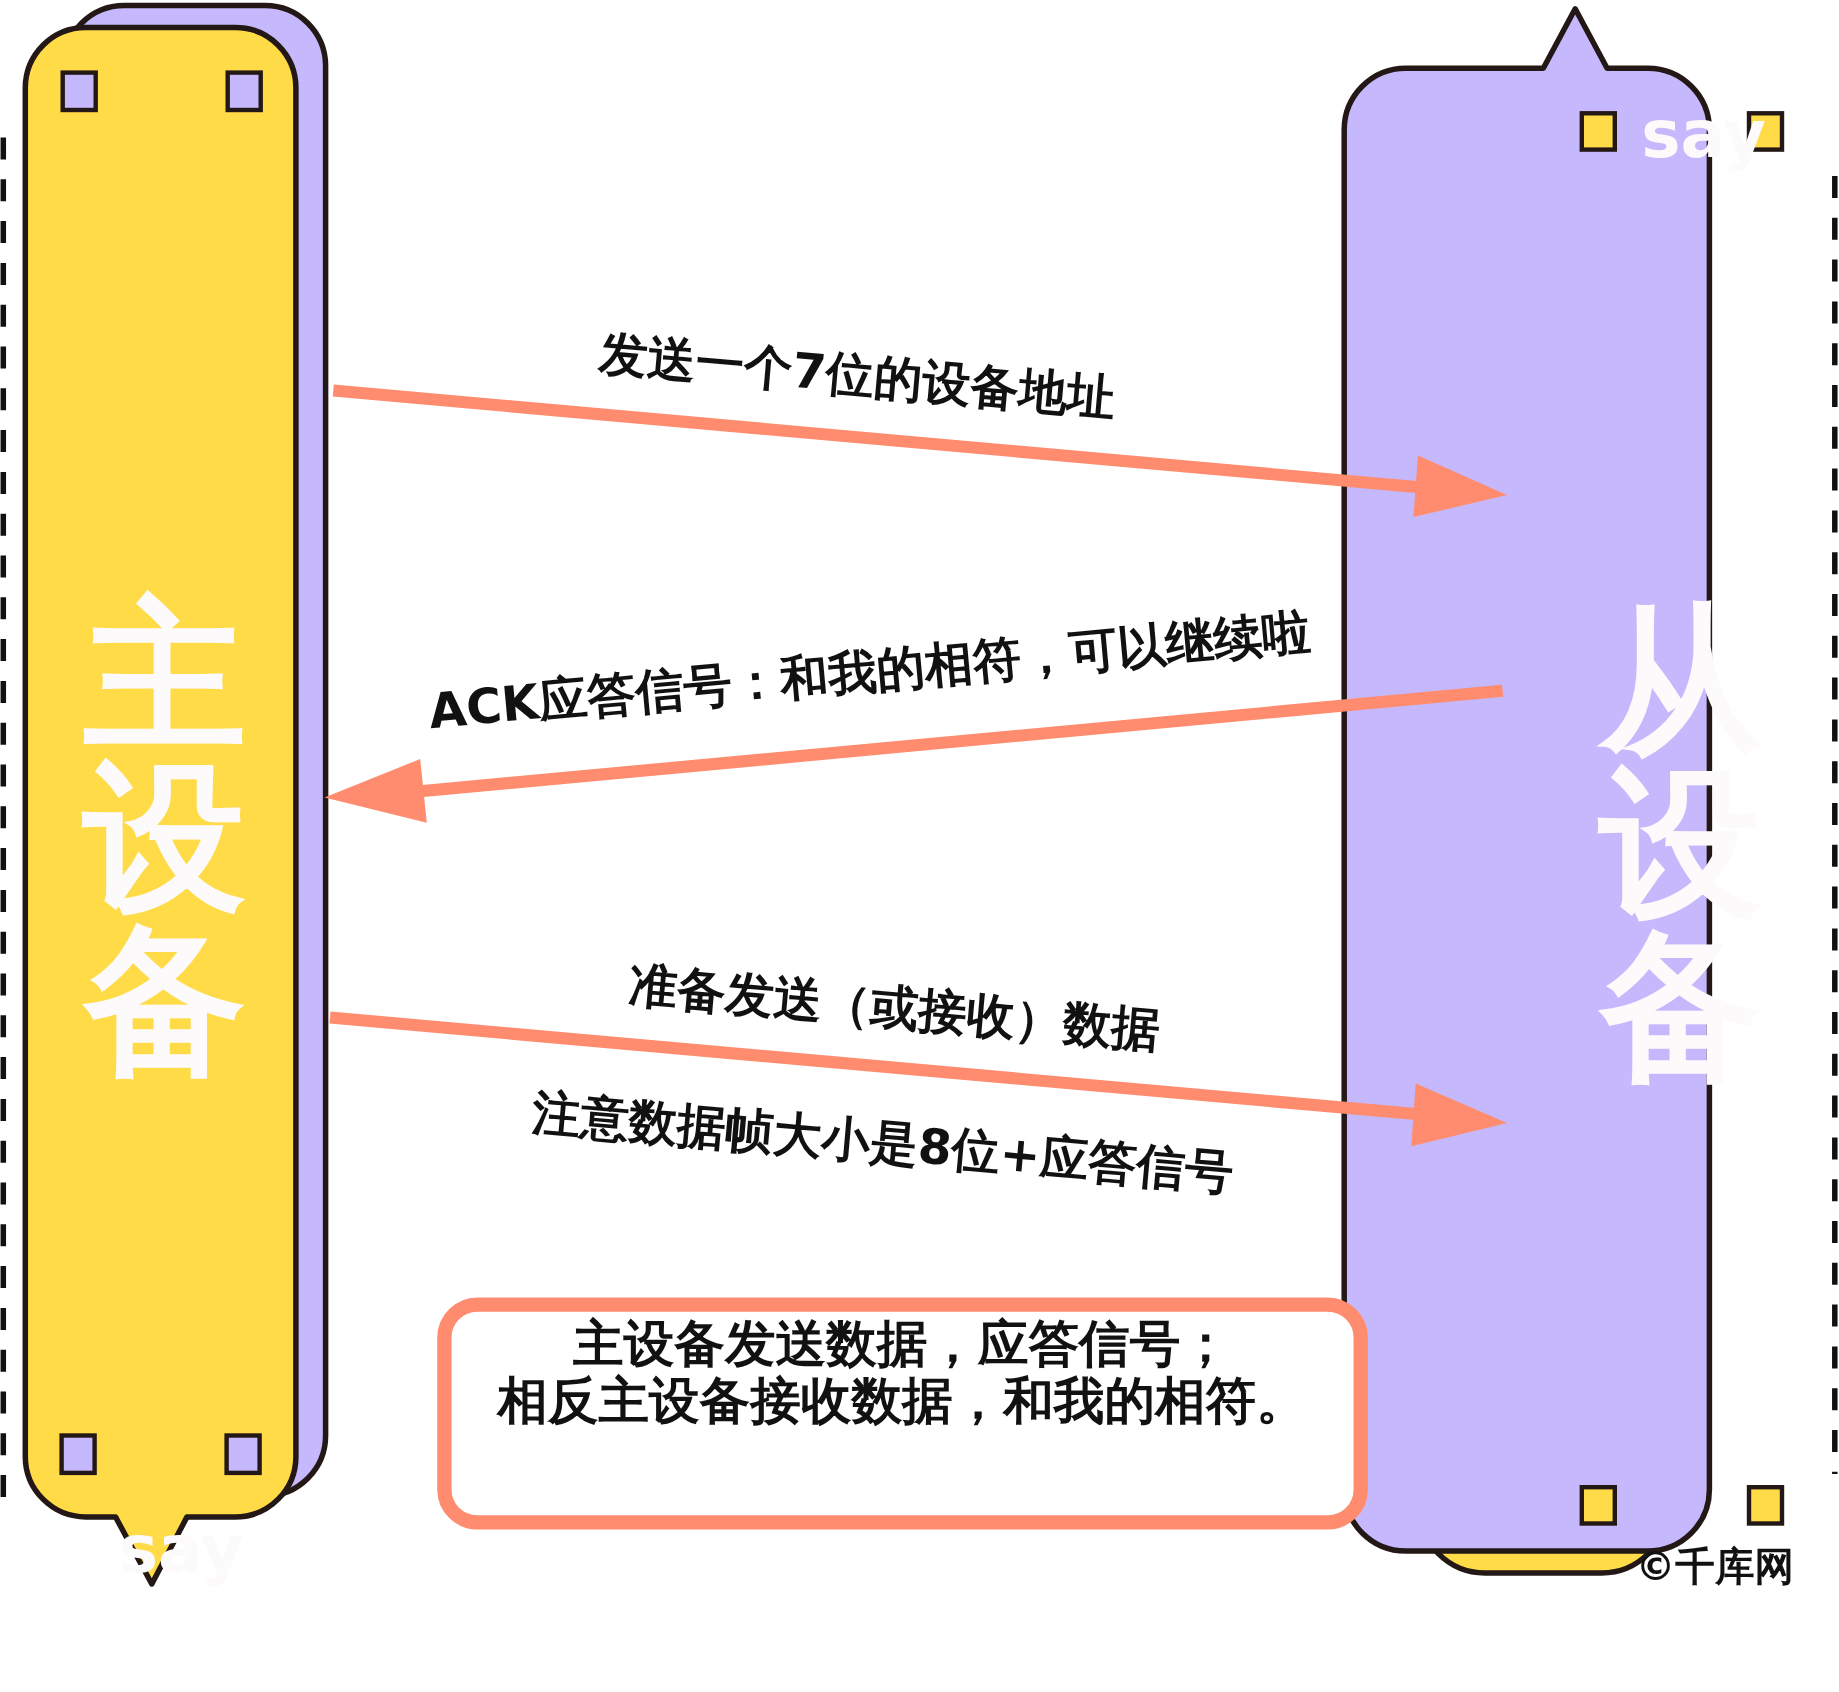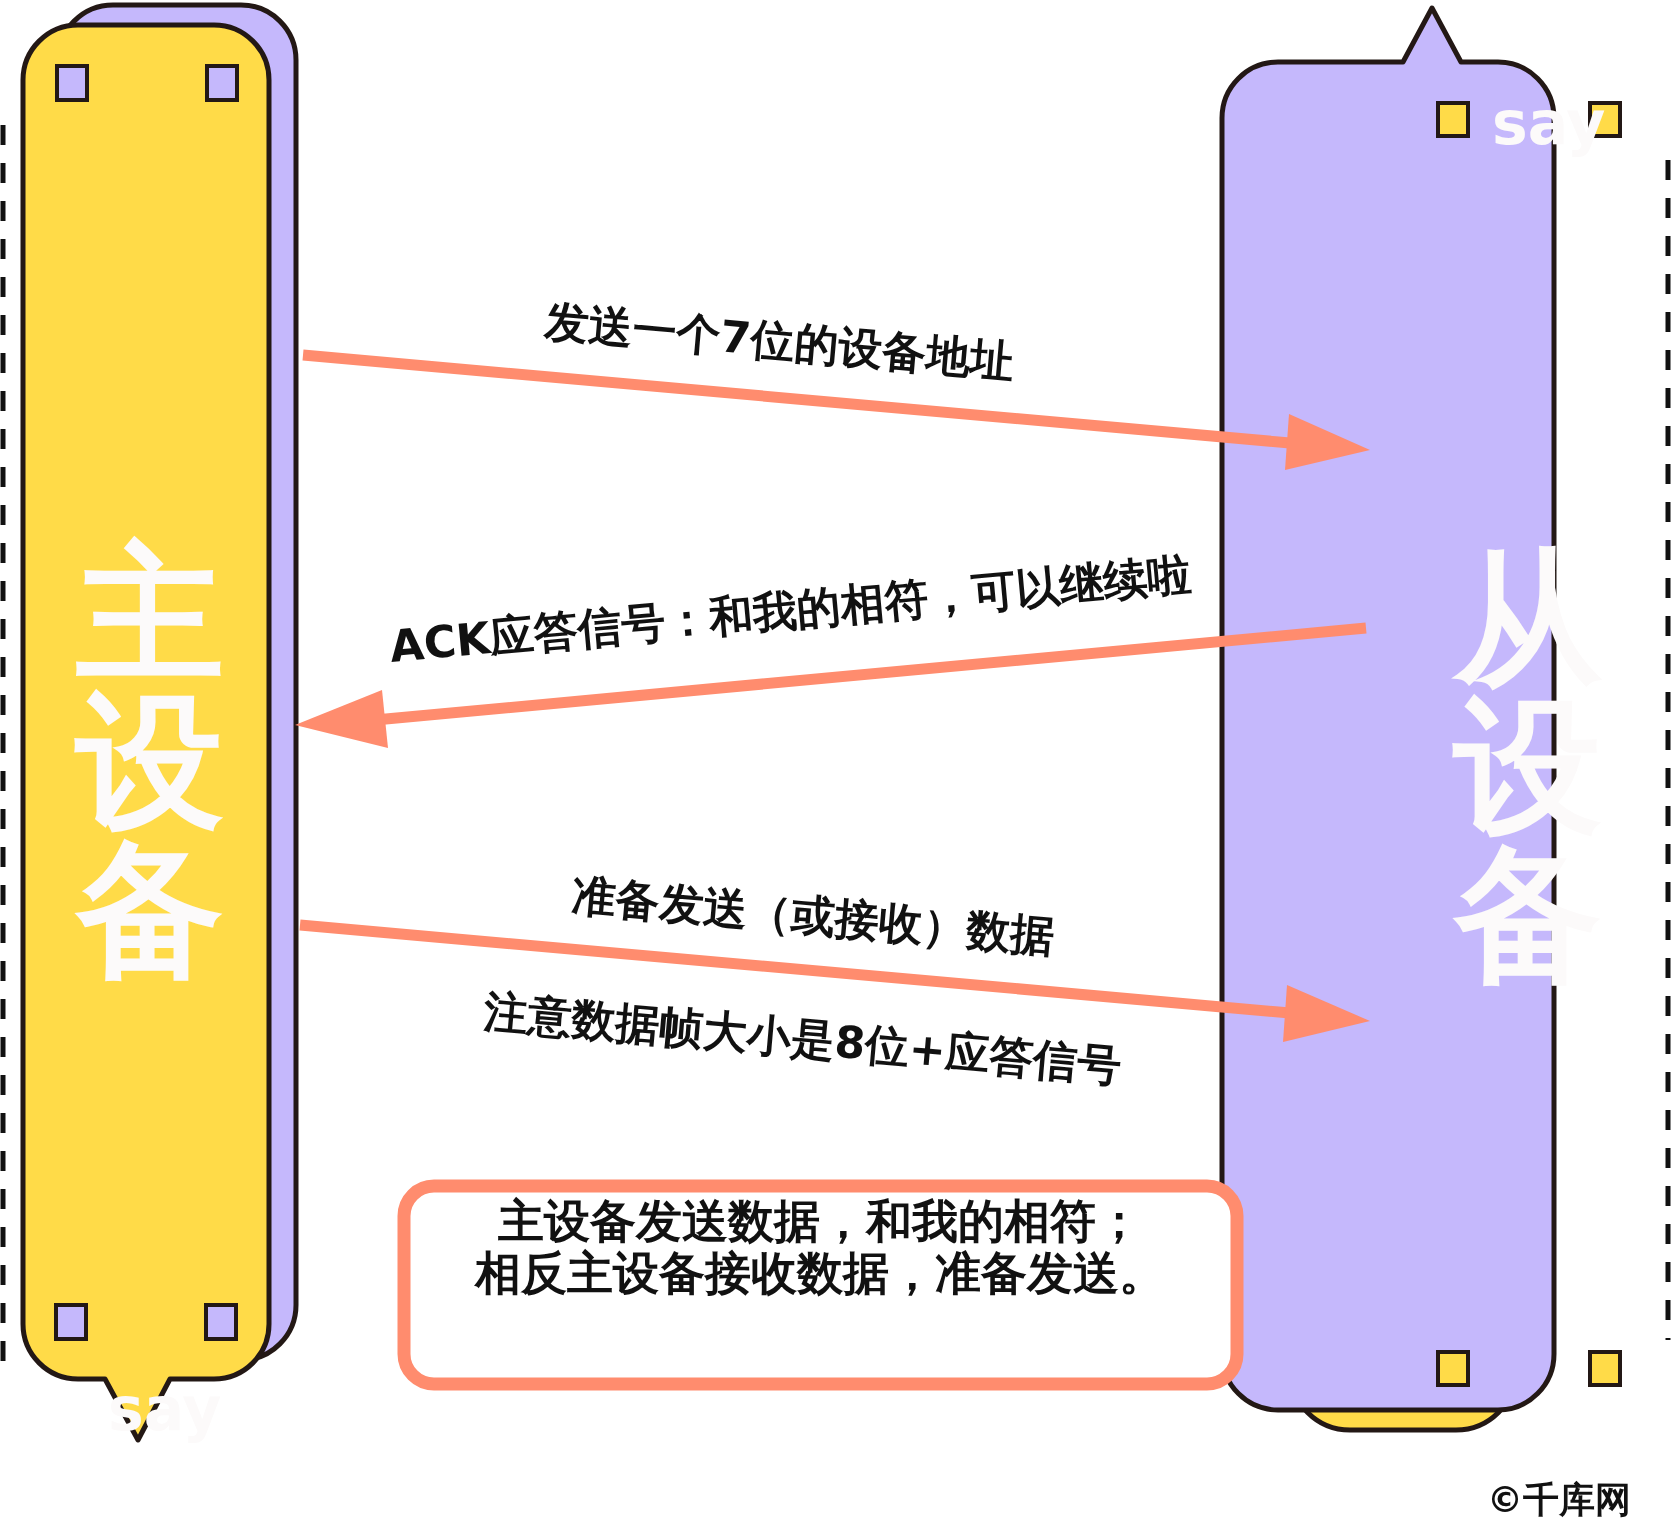--- a/index.html
+++ b/index.html
@@ -10,21 +10,21 @@
          transform-origin:left center; font-family:"DejaVu Sans","Liberation Sans",sans-serif; }
   .big { position:absolute; color:#FCFAFA; font-weight:bold; font-size:148px; line-height:148px;
          width:160px; text-align:center; font-family:"DejaVu Sans","Liberation Sans",sans-serif; }
   .big span { display:block; height:148px; }
   .say { position:absolute; color:#FCFAFA; font-weight:bold; font-size:60px; line-height:46px;
          font-family:"DejaVu Sans","Liberation Sans",sans-serif; }
   .note { position:absolute; left:410px; top:1195px; width:820px; text-align:center;
           font-weight:bold; font-size:46px; line-height:52px; color:#111;
           font-family:"DejaVu Sans","Liberation Sans",sans-serif; }
   .note div { display:block; }
-  .wm { position:absolute; left:1487px; top:1476px; font-weight:bold; font-size:36px; color:#111;
+  .wm { position:absolute; left:1487px; top:1400px; font-weight:bold; font-size:36px; color:#111;
         font-family:"DejaVu Sans","Liberation Sans",sans-serif; }
 </style>
 </head>
 <body>
 
 <svg class="stage" width="1672" height="1538" viewBox="0 0 1672 1538">
 
   <line x1="3" y1="125" x2="3" y2="1370" stroke="#111" stroke-width="5" stroke-dasharray="20 18"></line>
   <line x1="1668" y1="160" x2="1668" y2="1340" stroke="#111" stroke-width="5" stroke-dasharray="20 18"></line>
 
@@ -77,17 +77,17 @@
 
 <div class="say" style="left:108px; top:1386px;">say</div>
 <div class="say" style="left:1492px; top:100px;">say</div>
 
 <div class="lbl" style="left:545px; top:292px; font-size:44px; transform:rotate(5deg);">发送一个7位的设备地址</div>
 <div class="lbl" style="left:390px; top:618px; font-size:44px; transform:rotate(-5.2deg);">ACK应答信号：和我的相符，可以继续啦</div>
 <div class="lbl" style="left:572px; top:866px; font-size:44px; transform:rotate(5deg);">准备发送（或接收）数据</div>
 <div class="lbl" style="left:484px; top:982px; font-size:44px; transform:rotate(5deg);">注意数据帧大小是8位+应答信号</div>
 
 <div class="note">
-  <div>主设备发送数据，和我的相符；</div>
-  <div>相反主设备接收数据，准备发送。</div>
+  <div>主设备发送数据，应答信号；</div>
+  <div>相反主设备接收数据，和我的相符。</div>
 </div>
 
 <div class="wm">©千库网</div>
 
 </body></html>

